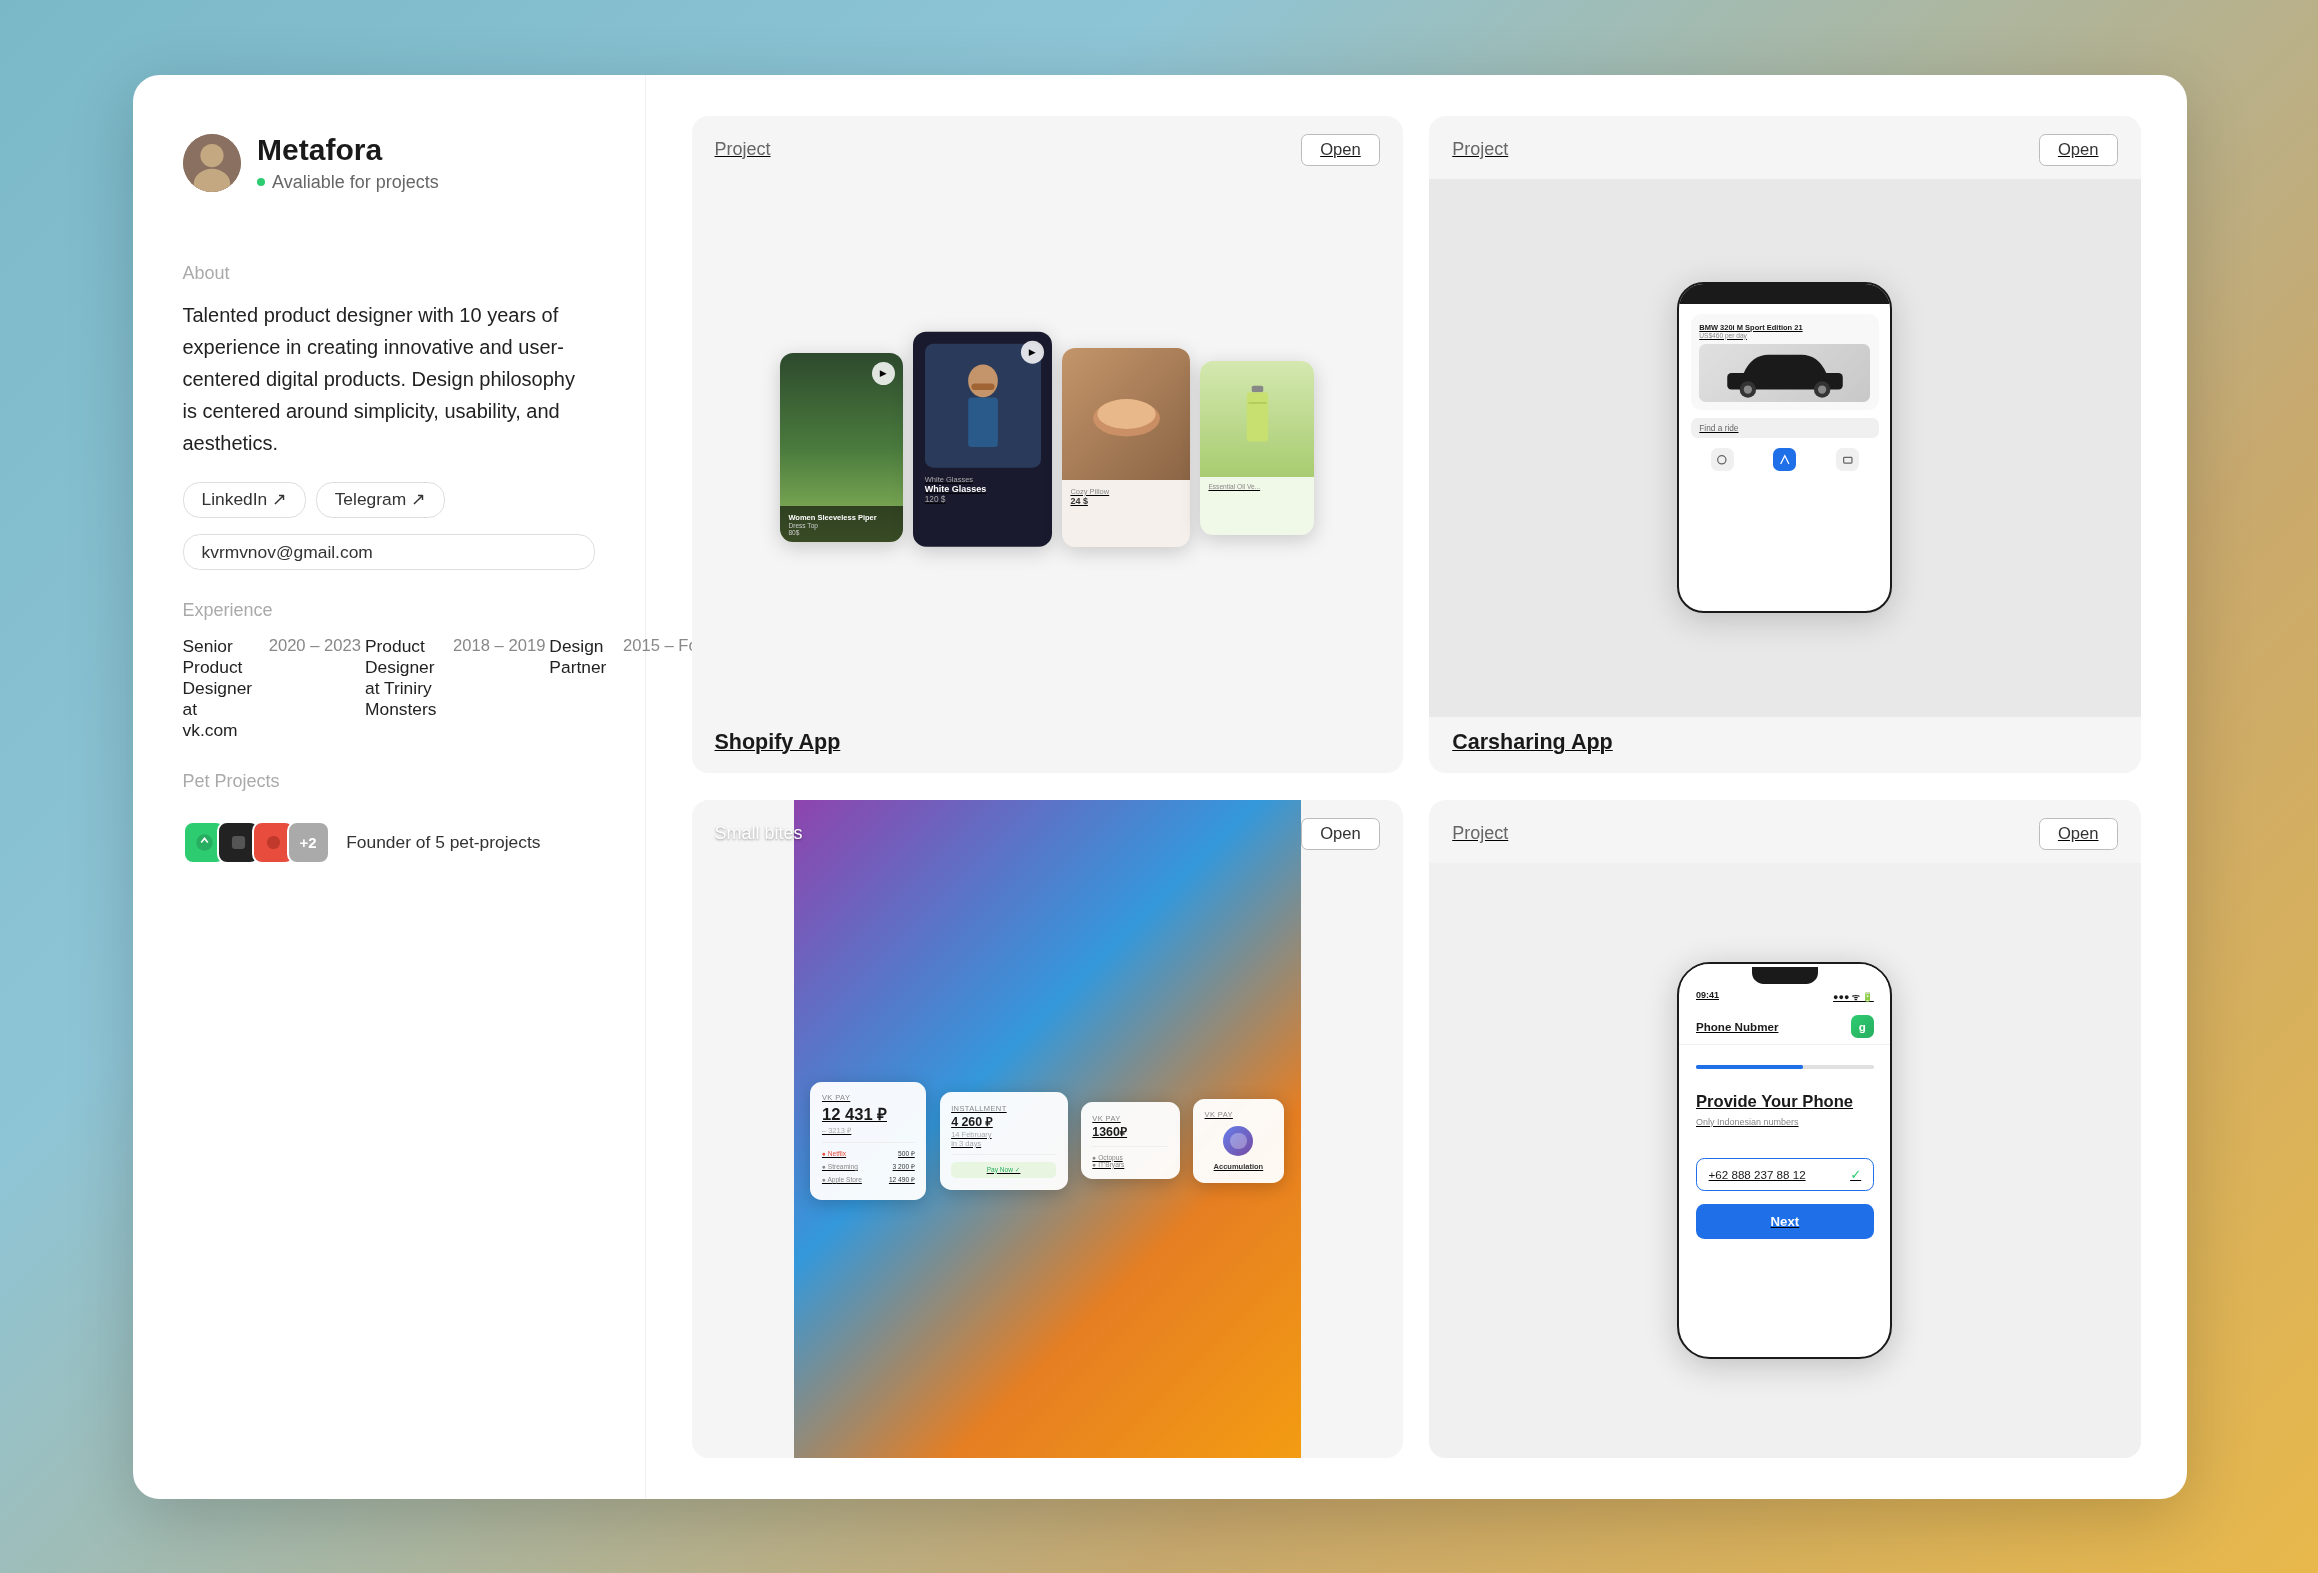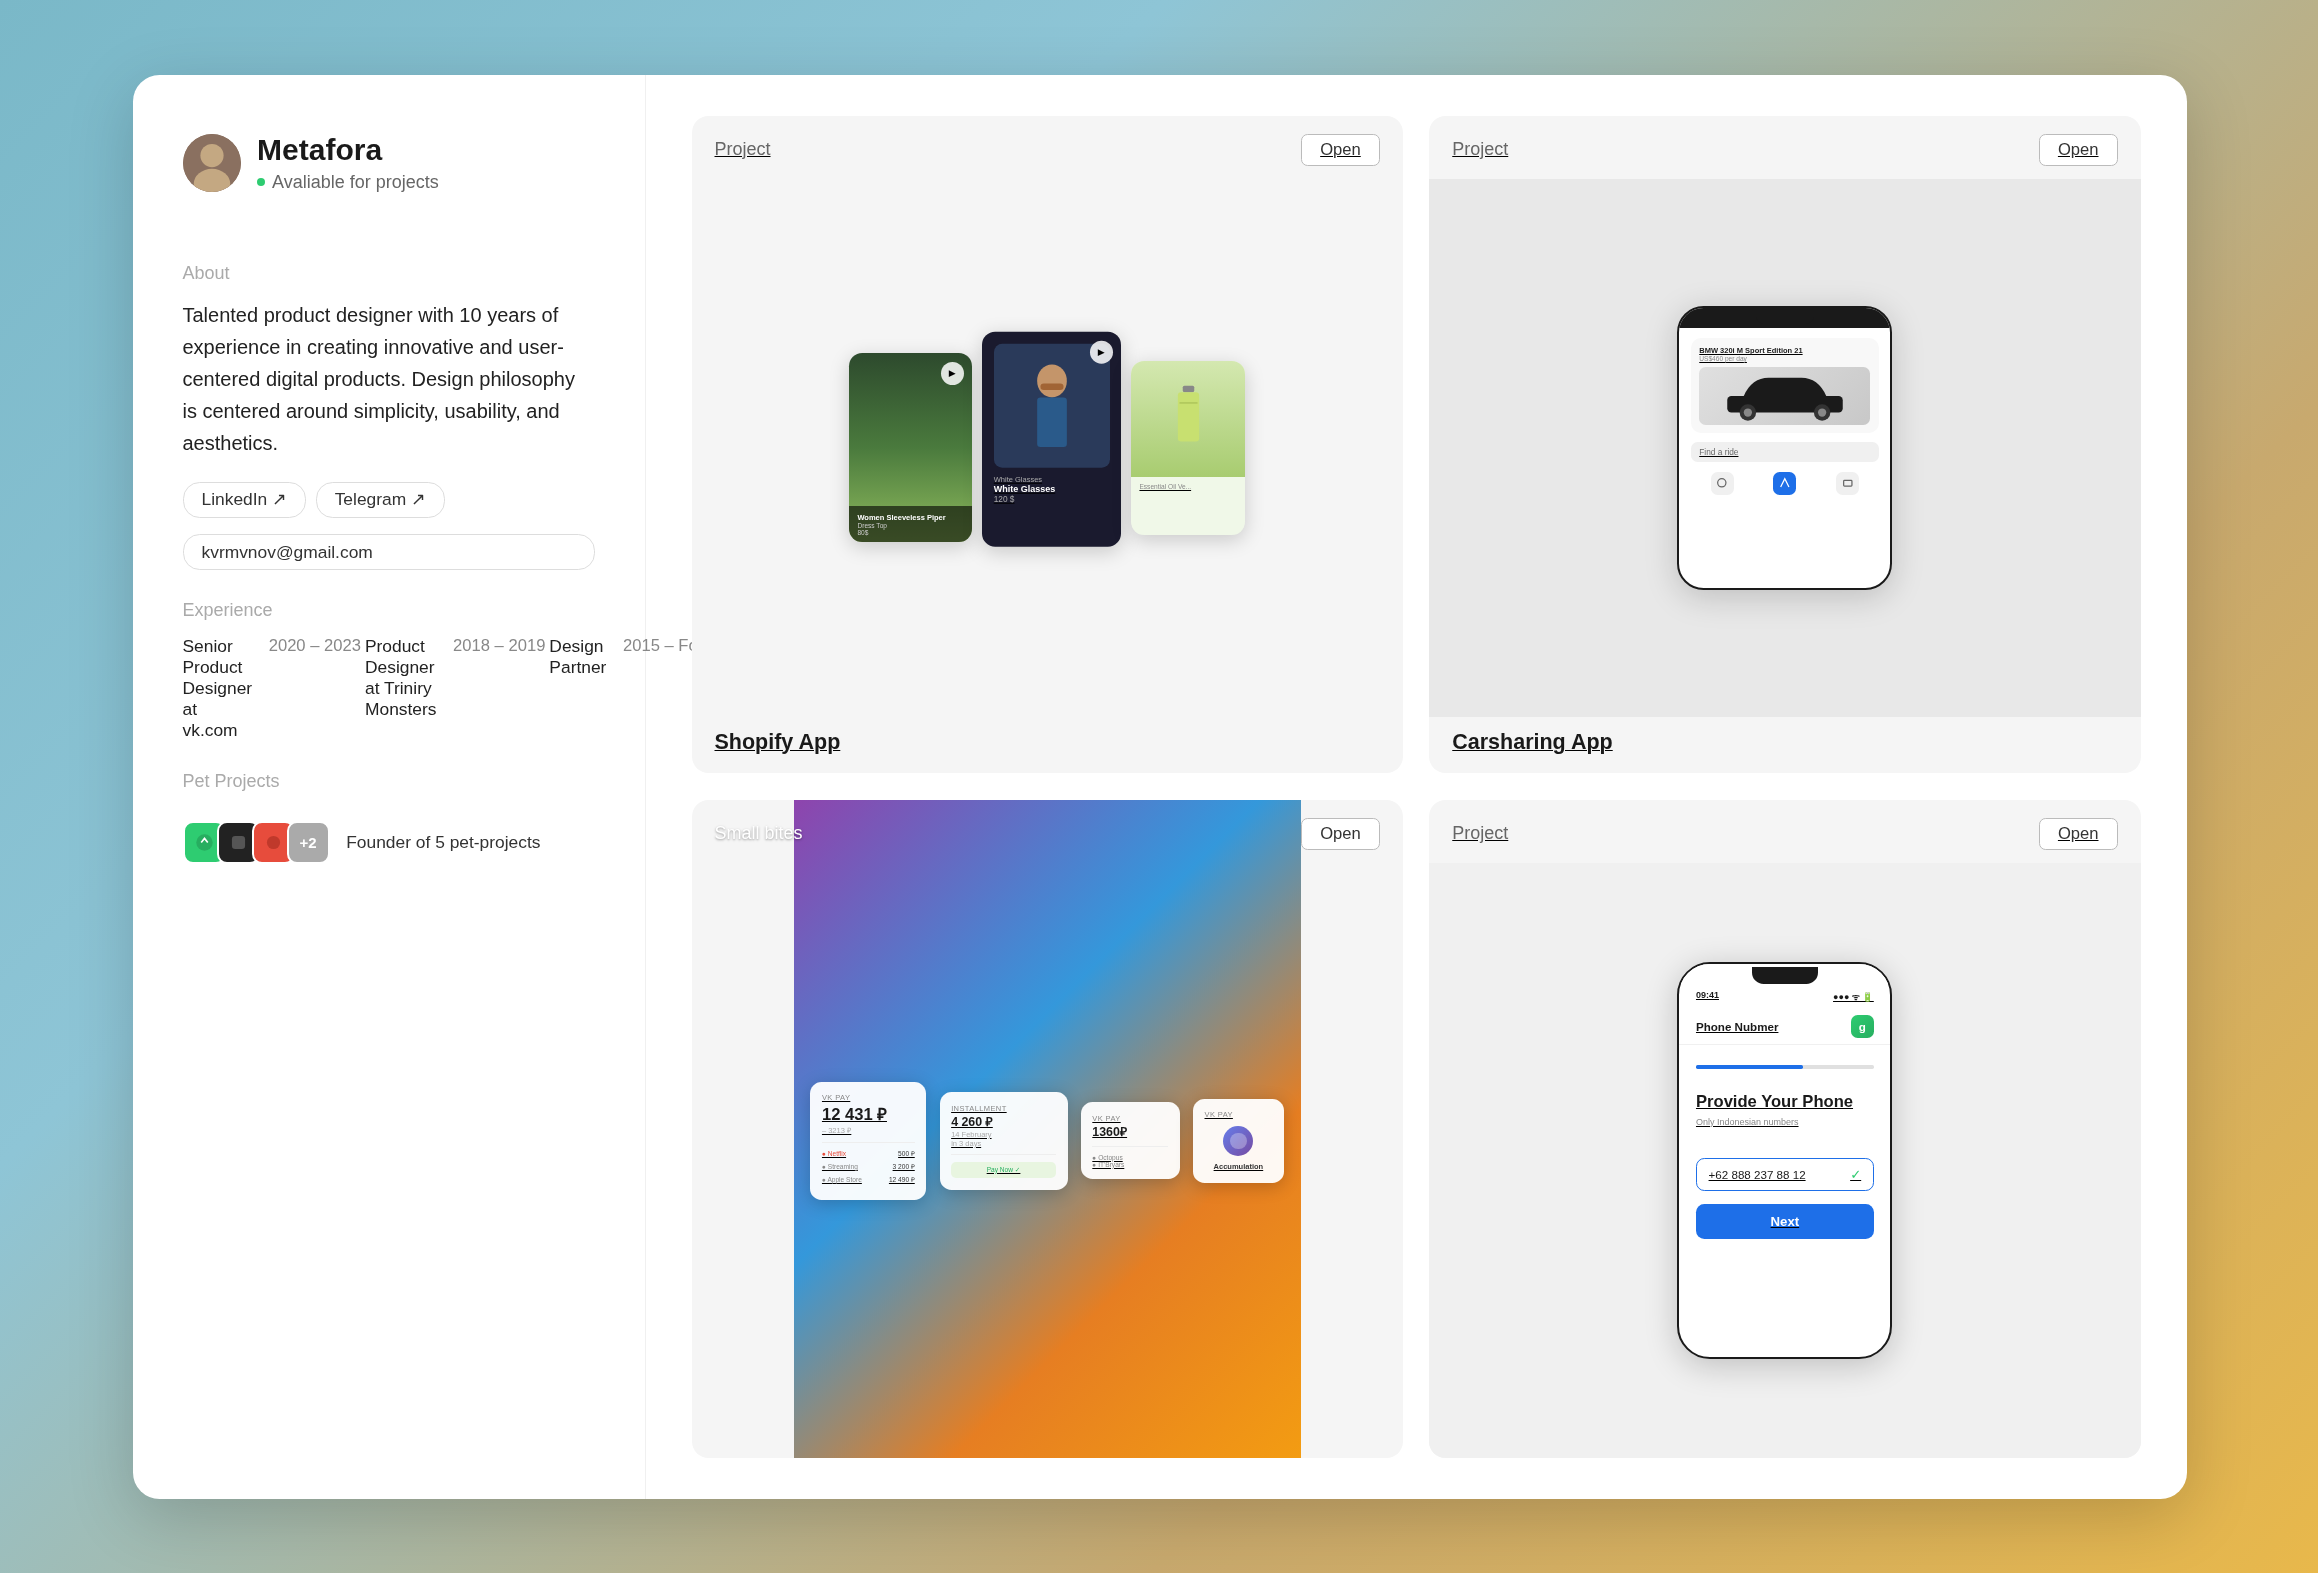--- a/index.html
+++ b/index.html
@@ -544,20 +544,32 @@
                   <rect x="26" y="38" width="28" height="8" rx="4" fill="#8B4513" opacity="0.6"></rect>
                 </svg>
               </div>
               <div class="s-card-2-label">White Glasses</div>
               <div class="s-card-2-name">White Glasses</div>
               <div class="s-card-2-price">120 $</div>
             </div>
             <div class="play-btn" style="position:absolute;top:8.3px;right:8.3px;">▶</div>
           </div>
 
+          <div class="s-card s-card-3">
+            <div style="width:100%;height:132px;background:linear-gradient(135deg,#c4956a,#8B6545);display:flex;align-items:center;justify-content:center;">
+              <svg width="75" height="50" viewBox="0 0 90 60">
+                <ellipse cx="45" cy="35" rx="40" ry="22" fill="#d4956a" opacity="0.8"></ellipse>
+                <ellipse cx="45" cy="30" rx="35" ry="18" fill="#e8b88a"></ellipse>
+              </svg>
+            </div>
+            <div style="padding:6.6px 8.3px;">
+              <div style="font-size:7.5px;color:#888;">Cozy Pillow</div>
+              <div style="font-size:9px;font-weight:600;color:#333;">24 $</div>
+            </div>
+          </div>
 
           <div class="s-card s-card-4" style="background:#f0f8e8;">
             <div style="width:100%;height:116px;background:linear-gradient(180deg,#d4e8b0,#a8cc70);display:flex;align-items:center;justify-content:center;">
               <svg width="41" height="83" viewBox="0 0 50 100">
                 <rect x="18" y="10" width="14" height="8" rx="2" fill="#888"></rect>
                 <rect x="12" y="18" width="26" height="60" rx="4" fill="#c8e070"></rect>
                 <rect x="14" y="30" width="22" height="2" fill="#a0b850" opacity="0.6"></rect>
               </svg>
             </div>
             <div style="padding:6.6px 8.3px;">
@@ -572,21 +584,21 @@
     </div>
 
     <div class="project-card">
       <div class="project-header">
         <span class="project-type">Project</span>
         <button class="open-btn">Open</button>
       </div>
       <div class="project-image-area">
         <div class="carsharing-mock">
 
-          <div style="width:215px;height:284px;background:#fff;border-radius:26.5px;box-shadow:0 6.6px 33px rgba(0,0,0,0.18);border:2.5px solid #1a1a1a;overflow:hidden;display:flex;flex-direction:column;">
+          <div style="width:215px;height:331px;background:#fff;border-radius:26.5px;box-shadow:0 6.6px 33px rgba(0,0,0,0.18);border:2.5px solid #1a1a1a;overflow:hidden;display:flex;flex-direction:column;">
 
             <div style="background:#1a1a1a;height:20px;display:flex;align-items:center;justify-content:center;">
               <div style="width:58px;height:11.6px;background:#1a1a1a;border-radius:0 0 8.3px 8.3px;"></div>
             </div>
             <div style="padding:10px 11.6px;flex:1;overflow:hidden;">
 
               <div style="background:#f8f8f8;border-radius:10px;padding:8.3px;margin-bottom:8.3px;">
                 <div style="font-size:7.5px;font-weight:700;color:#1a1a1a;">BMW 320i M Sport Edition 21</div>
                 <div style="font-size:6.6px;color:#888;margin-bottom:5px;">US$460 per day</div>
 

